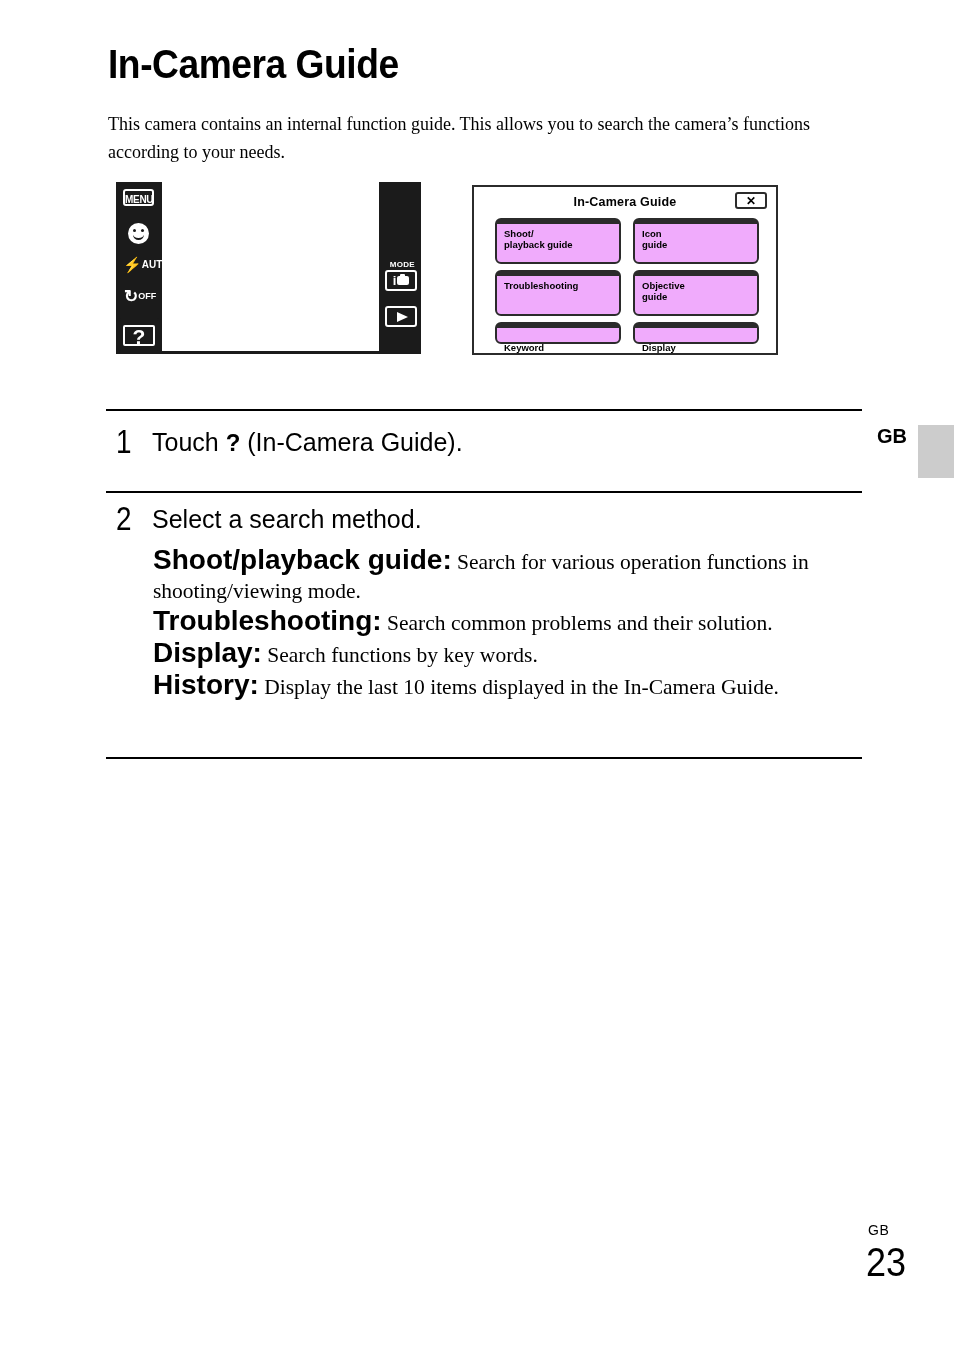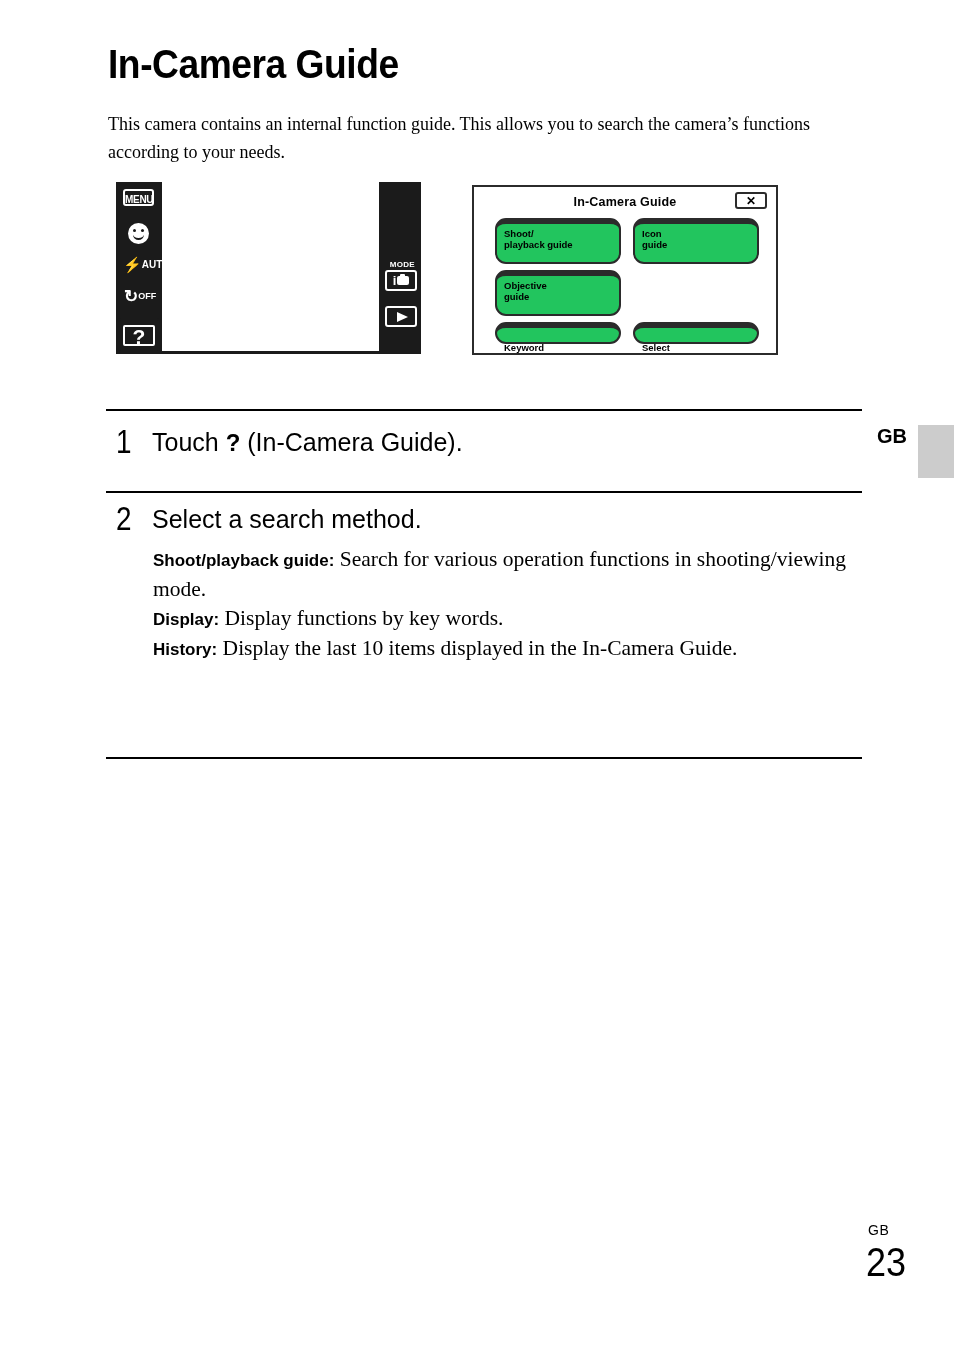--- a/index.html
+++ b/index.html
@@ -271,23 +271,23 @@
   .dlg-row {
     display: flex;
     justify-content: space-between;
     margin-bottom: 6px;
   }
   .dlg-btn {
     position: relative;
     width: 126px;
     border: 2px solid #2b2b2b;
     border-top-width: 6px;
-    border-radius: 11px;
-    box-sizing: border-box;
-    background: #22c55e;
+    border-radius: 6px;
+    box-sizing: border-box;
+    background: #f0abfc;
     font-family: "Liberation Sans", sans-serif;
     font-weight: bold;
     font-size: 9.5px;
     line-height: 11px;
     padding: 4px 0 0 7px;
     color: #000000;
   }
   .dlg-btn.tall { height: 46px; }
   .dlg-btn.short { height: 21px; padding-top: 14px; }
 
@@ -351,21 +351,21 @@
     position: absolute;
     left: 153px;
     top: 545px;
     width: 712px;
     font-size: 21.5px;
     line-height: 29px;
   }
   .step2-body b {
     font-family: "Liberation Sans", sans-serif;
     font-weight: bold;
-    font-size: 17px;
+    font-size: 28px;
   }
 
   
   .footer-gb {
     position: absolute;
     left: 868px;
     top: 1222px;
     font-family: "Liberation Sans", sans-serif;
     font-size: 14px;
     letter-spacing: 0.5px;
@@ -419,26 +419,27 @@
   <div class="dialog-title">In-Camera Guide</div>
   <div class="dialog-close">✕</div>
   <div class="dlg-grid">
     <div class="dlg-row">
       <div class="dlg-btn tall" style="white-space:pre-line">Shoot/
 playback guide</div>
       <div class="dlg-btn tall" style="white-space:pre-line">Icon
 guide</div>
     </div>
     <div class="dlg-row">
+      <div class="dlg-btn tall" style="white-space:pre-line">Troubleshooting</div>
       <div class="dlg-btn tall" style="white-space:pre-line">Objective
 guide</div>
     </div>
     <div class="dlg-row">
       <div class="dlg-btn short" style="white-space:pre-line">Keyword</div>
-      <div class="dlg-btn short" style="white-space:pre-line">Select</div>
+      <div class="dlg-btn short" style="white-space:pre-line">Display</div>
     </div>
   </div>
 </div>
 
 <div class="gb-tab-label">GB</div>
 <div class="gb-tab-block"></div>
 
 <div class="rule r1"></div>
 <div class="rule r2"></div>
 <div class="rule r3"></div>
@@ -449,21 +450,24 @@
 </div>
 
 <div class="step-num step2-num">2</div>
 <div class="step-head step2-head">Select a search method.</div>
 
 <div class="step2-body">
   <div>
     <b>Shoot/playback guide:</b><span> Search for various operation functions in shooting/viewing mode.</span>
   </div>
   <div>
-    <b>Display:</b><span> Display functions by key words.</span>
+    <b>Troubleshooting:</b><span> Search common problems and their solution.</span>
+  </div>
+  <div>
+    <b>Display:</b><span> Search functions by key words.</span>
   </div>
   <div>
     <b>History:</b><span> Display the last 10 items displayed in the In-Camera Guide.</span>
   </div>
 </div>
 
 <div class="footer-gb">GB</div>
 <div class="footer-page">23</div>
 
 </body></html>

